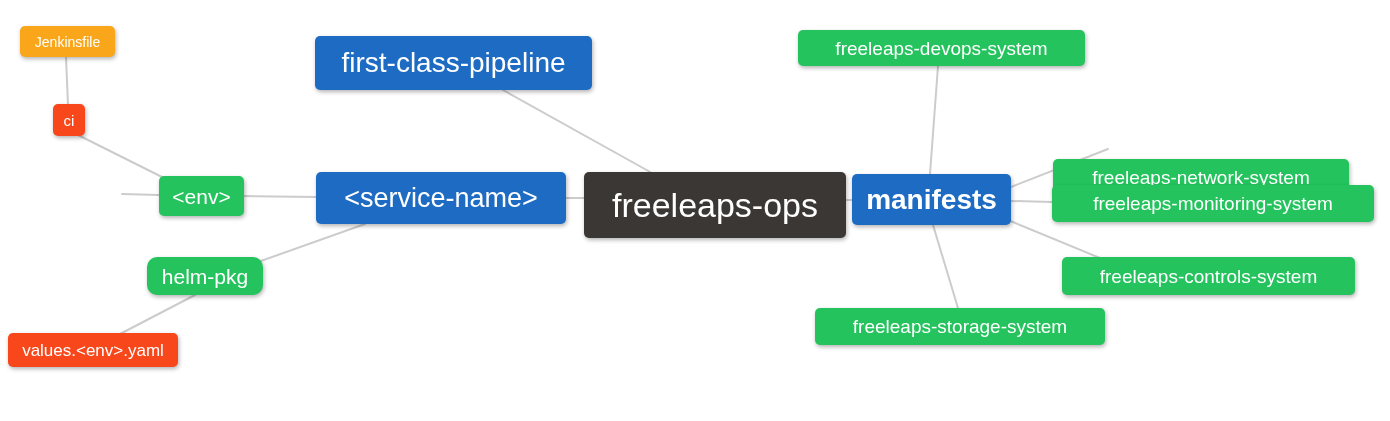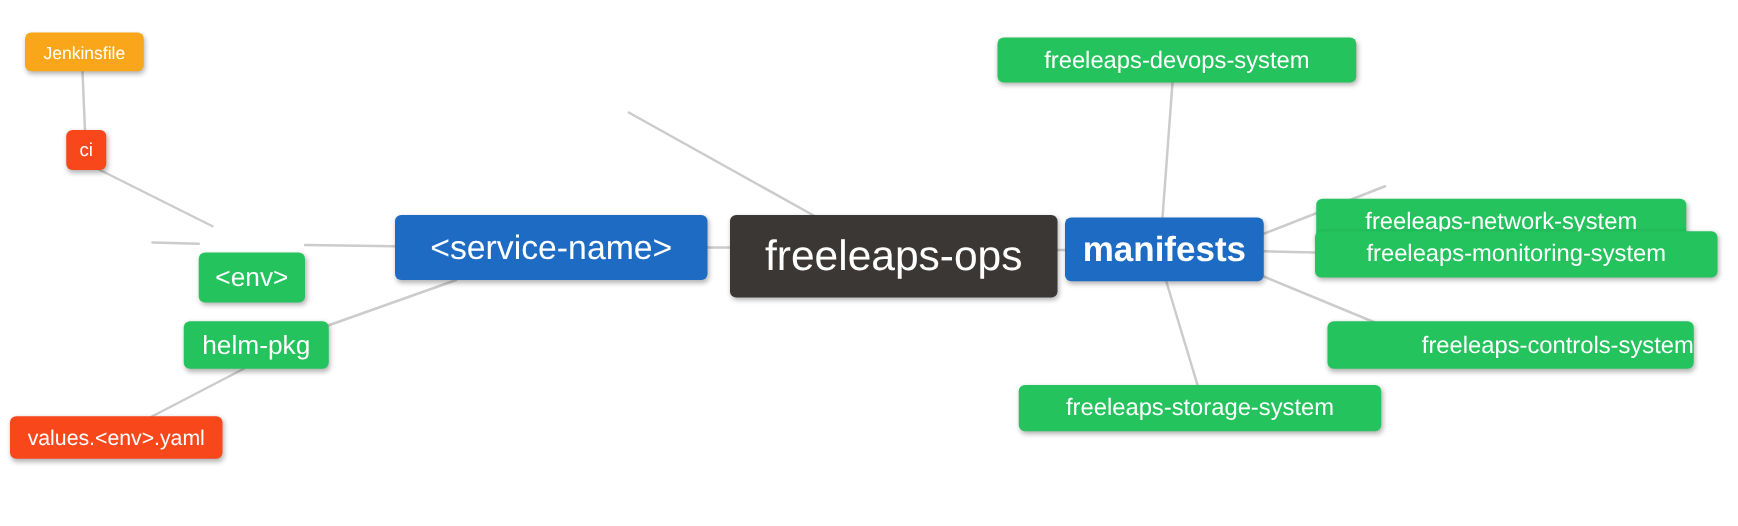--- a/index.html
+++ b/index.html
@@ -58,46 +58,49 @@
       <line x1="1008" y1="220" x2="1100" y2="258" stroke="#cccccc" stroke-width="2" stroke-linecap="round"></line>
       <line x1="933" y1="225" x2="958" y2="308" stroke="#cccccc" stroke-width="2" stroke-linecap="round"></line>
     </svg>
 
 <div class="node" style="left: 20px; top: 26px; width: 95px; height: 31px; font-size: 14px; background: rgb(249, 166, 27); color: rgb(255, 255, 255);">
       <span>Jenkinsfile</span>
     </div>
     <div class="node" style="left: 53px; top: 104px; width: 32px; height: 32px; font-size: 15px; background: rgb(248, 71, 27); color: rgb(255, 255, 255);">
       <span>ci</span>
     </div>
-    <div class="node" style="left: 159px; top: 176px; width: 85px; height: 40px; font-size: 21px; background: rgb(36, 195, 93); color: rgb(255, 255, 255); margin-top: 26px;">
+    <div class="node" style="left: 159px; top: 176px; width: 85px; height: 40px; font-size: 21px; background: rgb(36, 195, 93); color: rgb(255, 255, 255);">
       <span>&lt;env&gt;</span>
     </div>
-    <div class="node" style="left: 147px; top: 257px; width: 116px; height: 38px; font-size: 21px; background: rgb(36, 195, 93); color: rgb(255, 255, 255);">
+    <div class="node" style="left: 147px; top: 257px; width: 116px; height: 38px; font-size: 21px; background: rgb(36, 195, 93); color: rgb(255, 255, 255); border-radius: 10px;">
       <span>helm-pkg</span>
     </div>
     <div class="node" style="left: 8px; top: 333px; width: 170px; height: 34px; font-size: 17px; background: rgb(248, 71, 27); color: rgb(255, 255, 255);">
       <span>values.&lt;env&gt;.yaml</span>
+    </div>
+    <div class="node" style="left: 315px; top: 36px; width: 277px; height: 54px; font-size: 28px; background: rgb(30, 107, 196); color: rgb(255, 255, 255);">
+      <span>first-class-pipeline</span>
     </div>
     <div class="node" style="left: 316px; top: 172px; width: 250px; height: 52px; font-size: 27px; background: rgb(30, 107, 196); color: rgb(255, 255, 255);">
       <span>&lt;service-name&gt;</span>
     </div>
     <div class="node" style="left: 584px; top: 172px; width: 262px; height: 66px; font-size: 34px; background: rgb(59, 55, 52); color: rgb(255, 255, 255);">
       <span>freeleaps-ops</span>
     </div>
     <div class="node" style="left: 852px; top: 174px; width: 159px; height: 51px; font-size: 28px; background: rgb(30, 107, 196); color: rgb(255, 255, 255); font-weight: bold;">
       <span>manifests</span>
     </div>
     <div class="node" style="left: 798px; top: 30px; width: 287px; height: 36px; font-size: 19px; background: rgb(36, 195, 93); color: rgb(255, 255, 255);">
       <span>freeleaps-devops-system</span>
     </div>
     <div class="node" style="left: 1053px; top: 112px; width: 296px; height: 37px; font-size: 19px; background: rgb(36, 195, 93); color: rgb(255, 255, 255); margin-top: 47px;">
       <span>freeleaps-network-system</span>
     </div>
     <div class="node" style="left: 1052px; top: 185px; width: 322px; height: 37px; font-size: 19px; background: rgb(36, 195, 93); color: rgb(255, 255, 255);">
       <span>freeleaps-monitoring-system</span>
     </div>
-    <div class="node" style="left: 1062px; top: 257px; width: 293px; height: 38px; font-size: 19px; background: rgb(36, 195, 93); color: rgb(255, 255, 255); justify-content: flex-end;">
+    <div class="node" style="left: 1062px; top: 257px; width: 293px; height: 38px; font-size: 19px; background: rgb(36, 195, 93); color: rgb(255, 255, 255);">
       <span>freeleaps-controls-system</span>
     </div>
     <div class="node" style="left: 815px; top: 308px; width: 290px; height: 37px; font-size: 19px; background: rgb(36, 195, 93); color: rgb(255, 255, 255);">
       <span>freeleaps-storage-system</span>
     </div>
   </div>
 
 </body></html>

